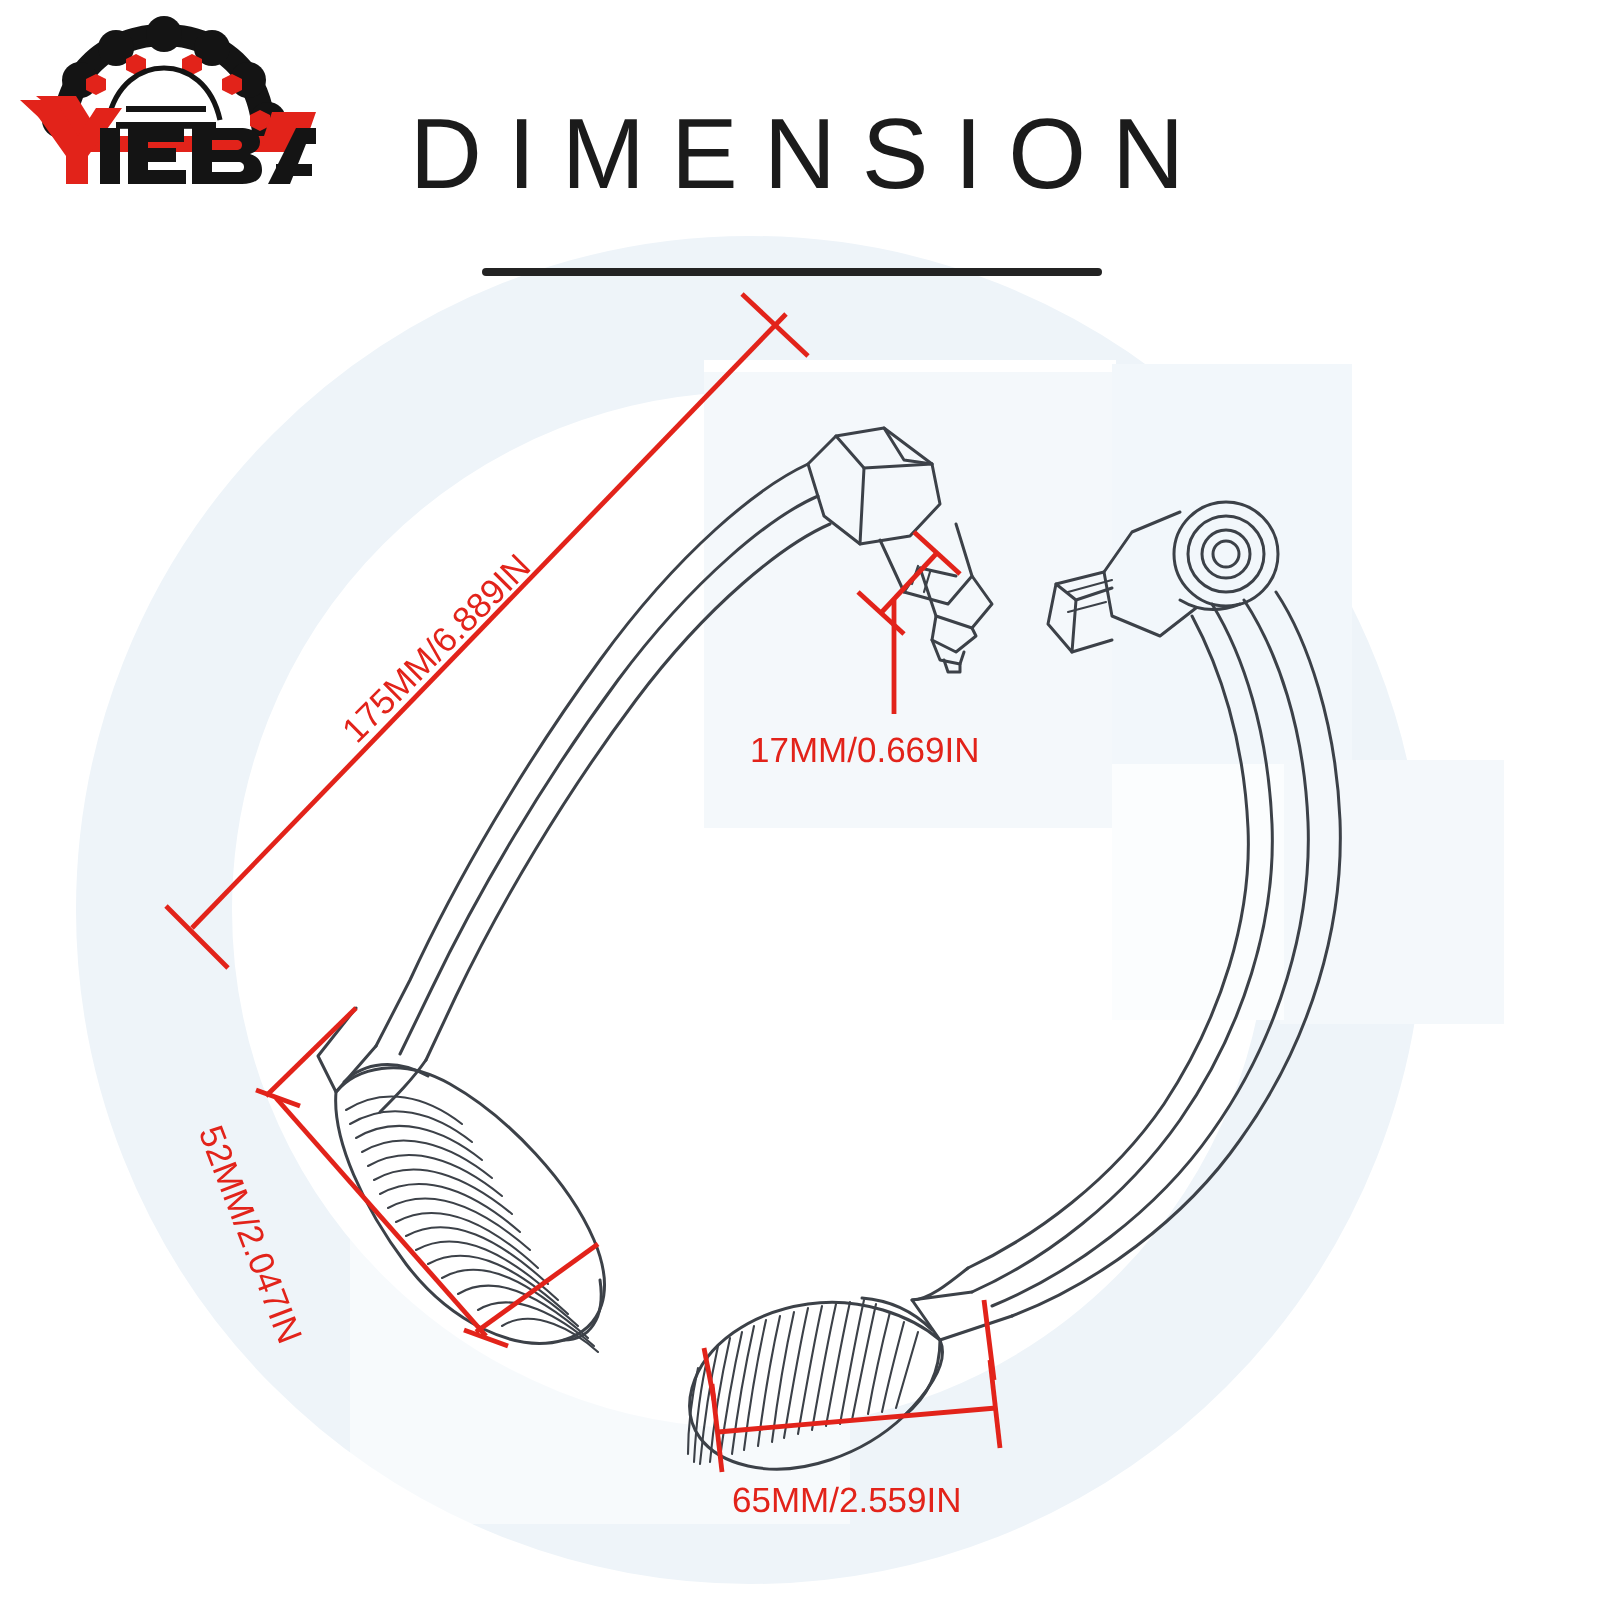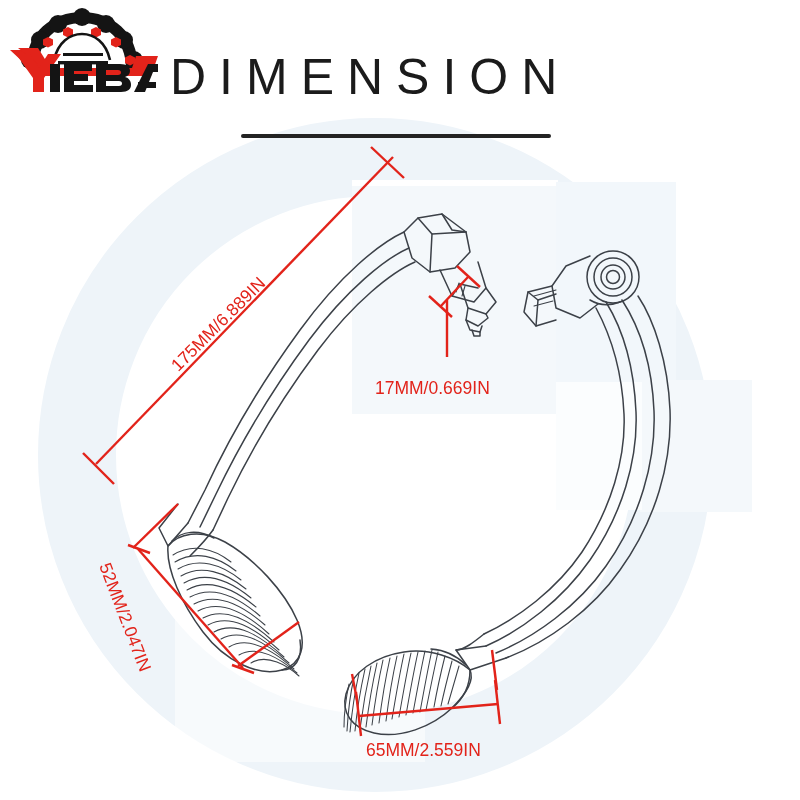--- a/index.html
+++ b/index.html
@@ -9,21 +9,21 @@
     font-family:"Liberation Sans","DejaVu Sans",sans-serif;
     overflow:hidden;
     position:relative;
   }
   #stage{position:absolute;left:0;top:0;width:800px;height:800px;}
   .layer{position:absolute;left:0;top:0;width:800px;height:800px;}
   #title{
     position:absolute;
     left:170px;top:52px;
     width:470px;
-    text-align:left;
+    text-align:center;
     font-size:50px;
     letter-spacing:13px;
     color:#1b1b1b;
     font-weight:400;
     line-height:1;
     white-space:nowrap;
   }
   #title-rule{
     position:absolute;
     left:241px;top:134px;
@@ -263,19 +263,19 @@
         <line x1="495" y1="680" x2="500" y2="724"></line>
 
         <line x1="352" y1="674" x2="357" y2="700"></line>
         <line x1="492" y1="650" x2="497" y2="690"></line>
       </g>
     </g>
   </svg>
 
   <div class="dim-label" style="left:167px;top:361px;transform:rotate(-45deg);">175MM/6.889IN</div>
 
-  <div class="dim-label" style="left:375px;top:378px;">17MM/0.669IN</div>
+  <div class="dim-label" style="left:375px;top:365px;">17MM/0.669IN</div>
 
   <div class="dim-label" style="left:114px;top:560px;transform:rotate(69deg);">52MM/2.047IN</div>
 
   <div class="dim-label" style="left:366px;top:740px;">65MM/2.559IN</div>
 
 </div>
 
 </body></html>

